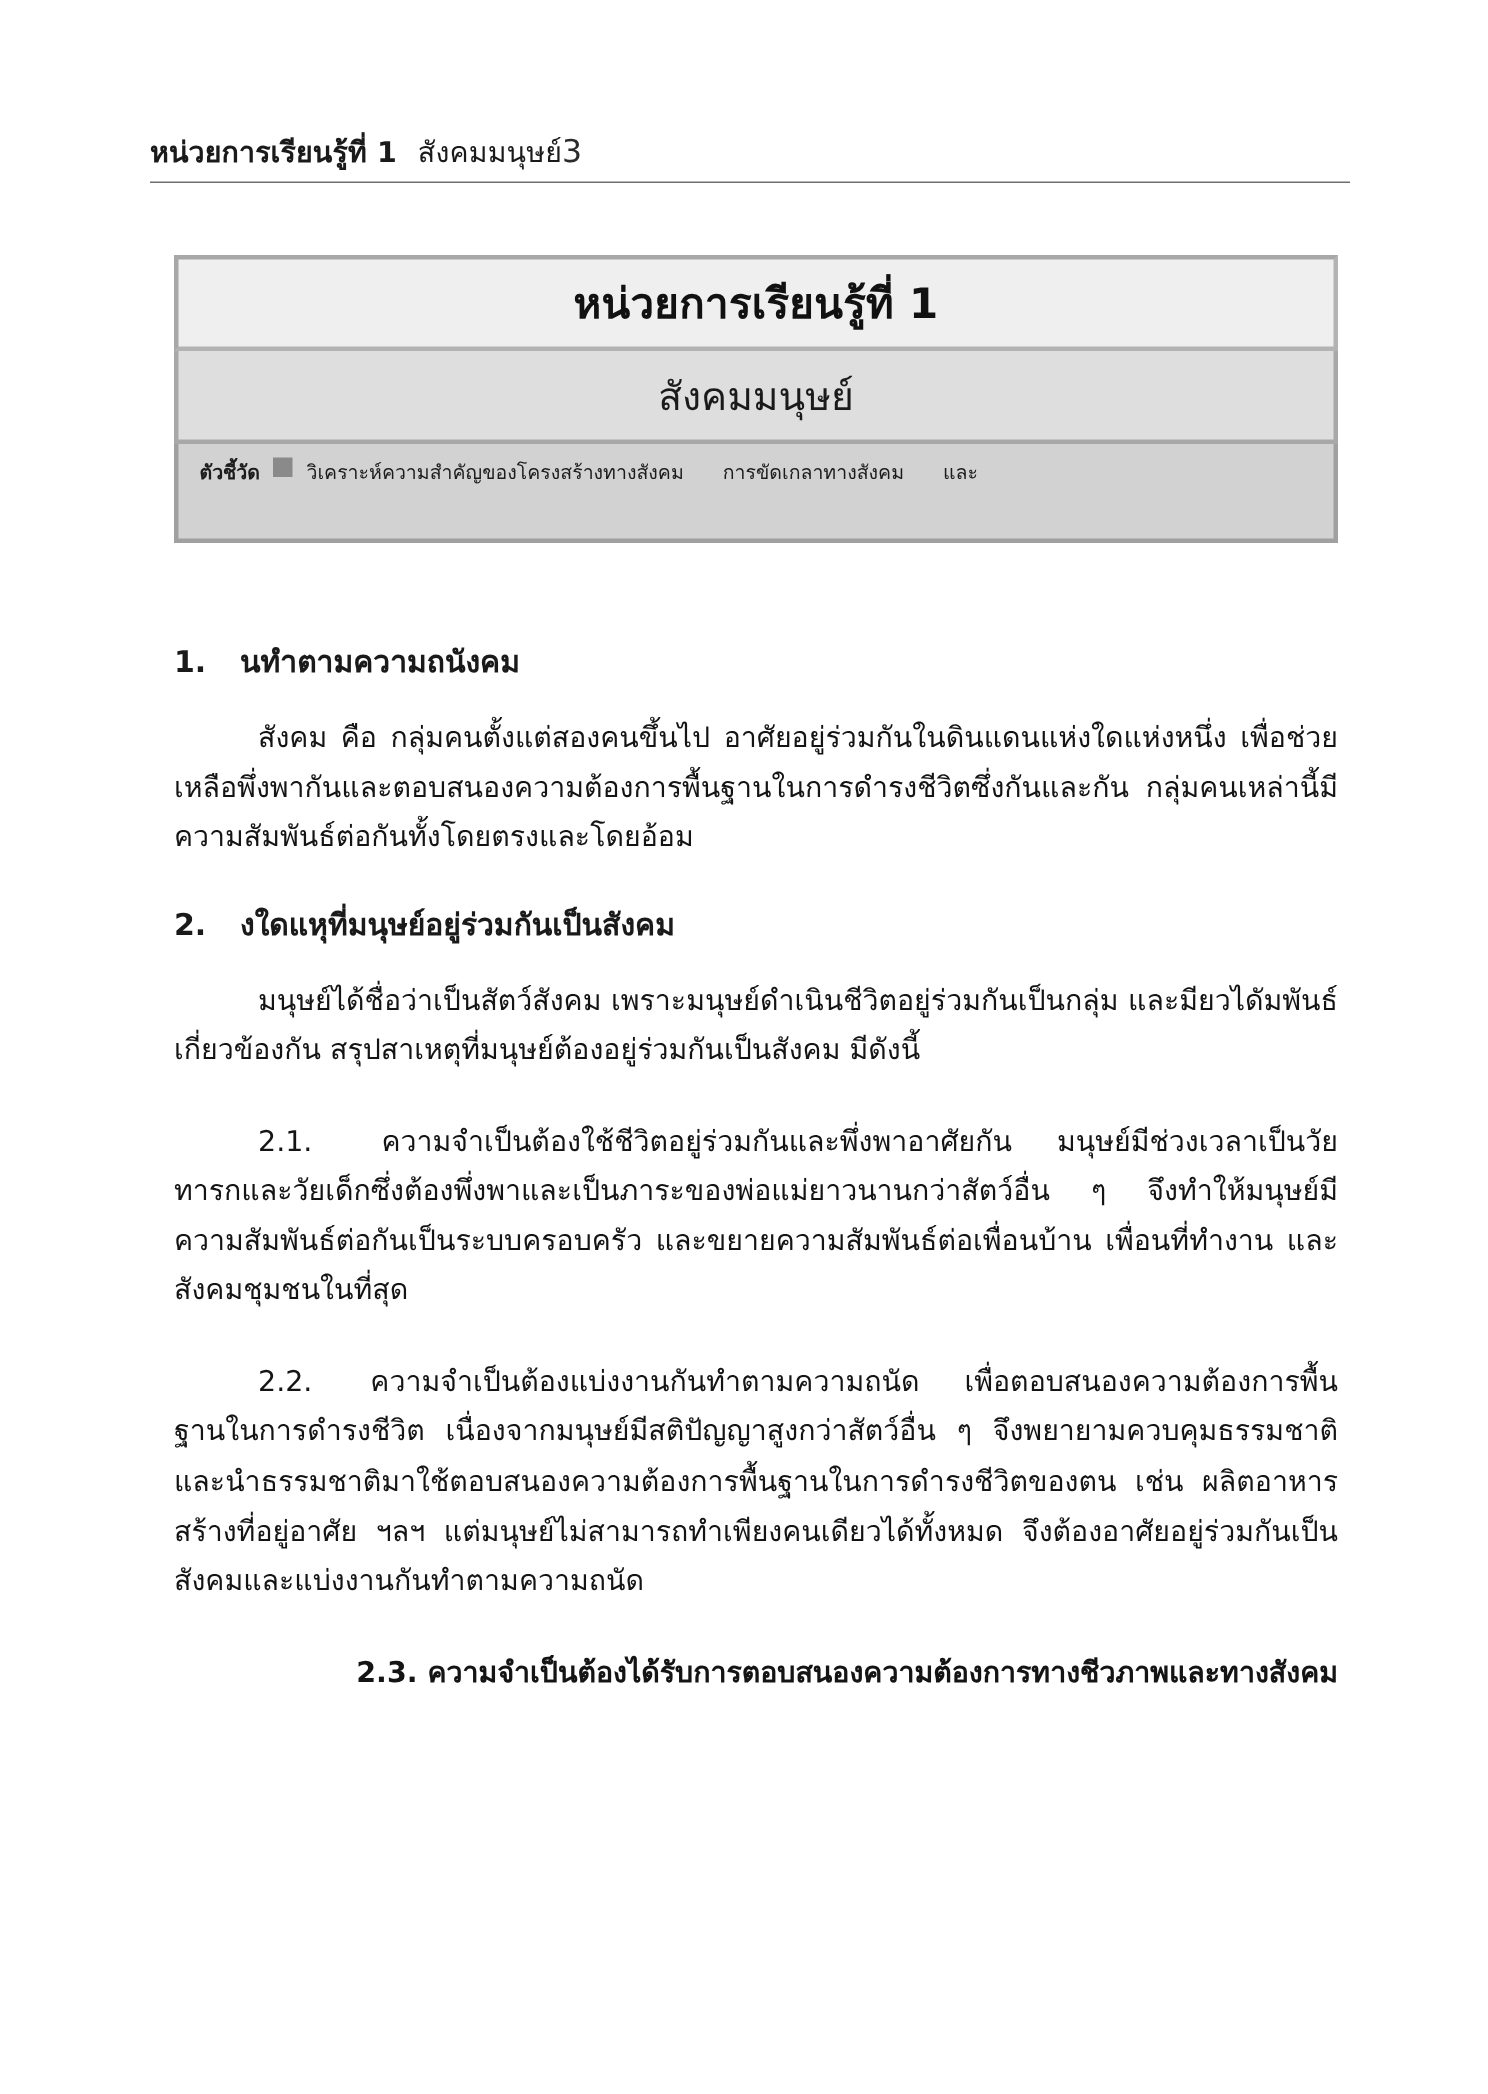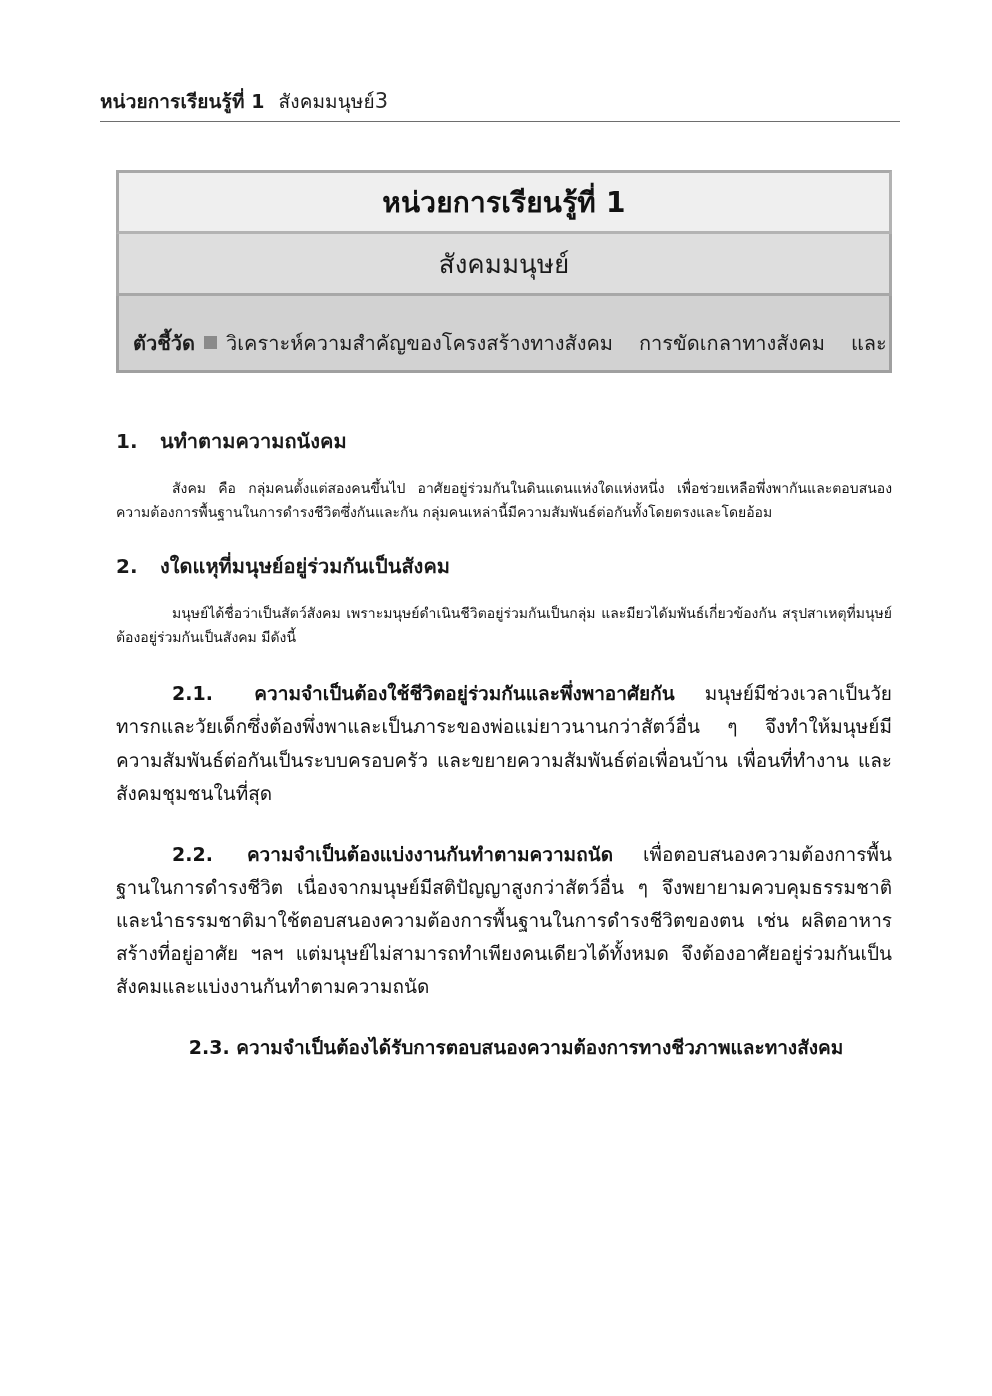--- a/index.html
+++ b/index.html
@@ -101,25 +101,24 @@
   }
 
   .box-indicator {
     background: #d2d2d2;
     border: 3px solid #a0a0a0;
     border-top: none;
     padding: 9px 14px 11px 14px;
     min-height: 66px;
   }
   .ind-line {
-    font-size: 20px;
+    font-size: 13px;
     line-height: 1.62;
     color: #1c1c1c;
     white-space: nowrap;
-    margin-top: 22px;
   }
   .ind-label {
     font-weight: bold;
     margin-right: 7px;
   }
   .ind-bullet {
     display: inline-block;
     width: 13px;
     height: 13px;
     background: #8a8a8a;
@@ -146,30 +145,30 @@
     align-items: baseline;
   }
   h2.sec-head .sec-num {
     width: 44px;
     flex: 0 0 44px;
   }
   h2.sec-head .sec-txt { flex: 1; }
 
   p.para {
     margin: 0;
-    font-size: 14px;
+    font-size: 19px;
     line-height: 1.74;
     text-align: justify;
     text-justify: inter-word;
     color: #141414;
   }
   p.para .ind { display: inline-block; width: 56px; }
 
   .sub-head {
-    font-weight: bold;
+    font-weight: normal;
     margin-top: 48px;
   }
 
   .sub-para {
     margin: 0;
     font-size: 19px;
     line-height: 1.74;
     text-align: justify;
     color: #141414;
   }
@@ -180,21 +179,21 @@
 
   .block-23 {
     margin: 0;
     font-size: 19px;
     line-height: 1.74;
     color: #141414;
   }
   .head-23 {
     font-weight: bold;
     display: block;
-    text-align: center;
+    text-align: right;
     margin-left: 24px;
   }
   .body-23 {
     display: block;
     text-align: justify;
   }
 </style>
 </head>
 <body>
 

